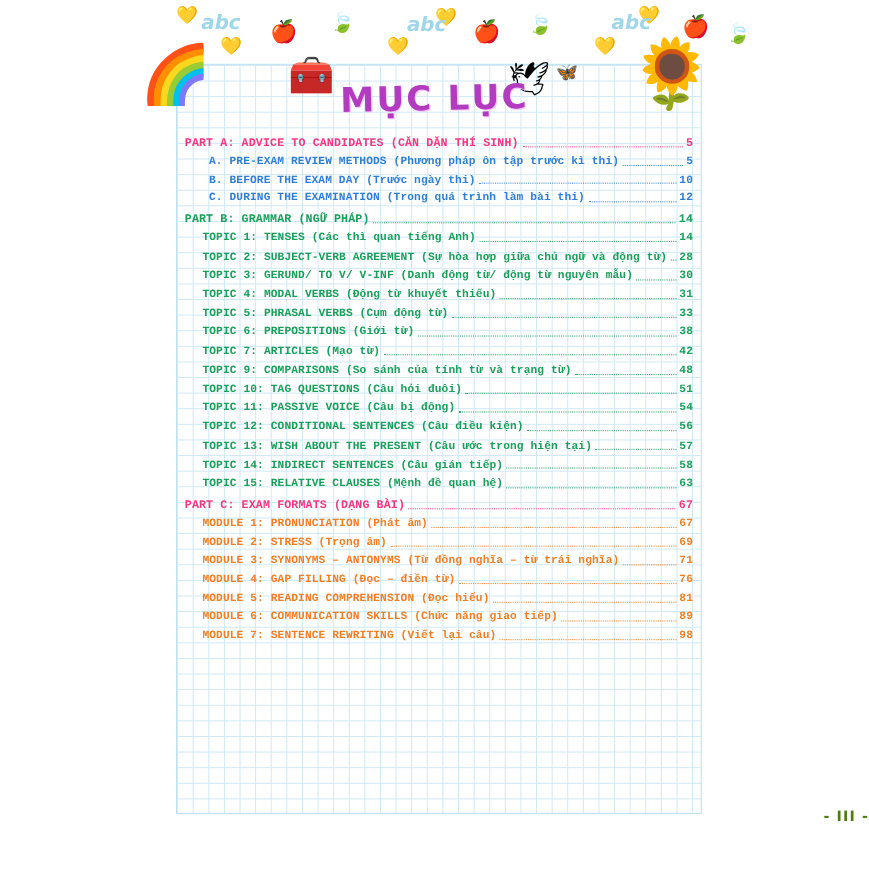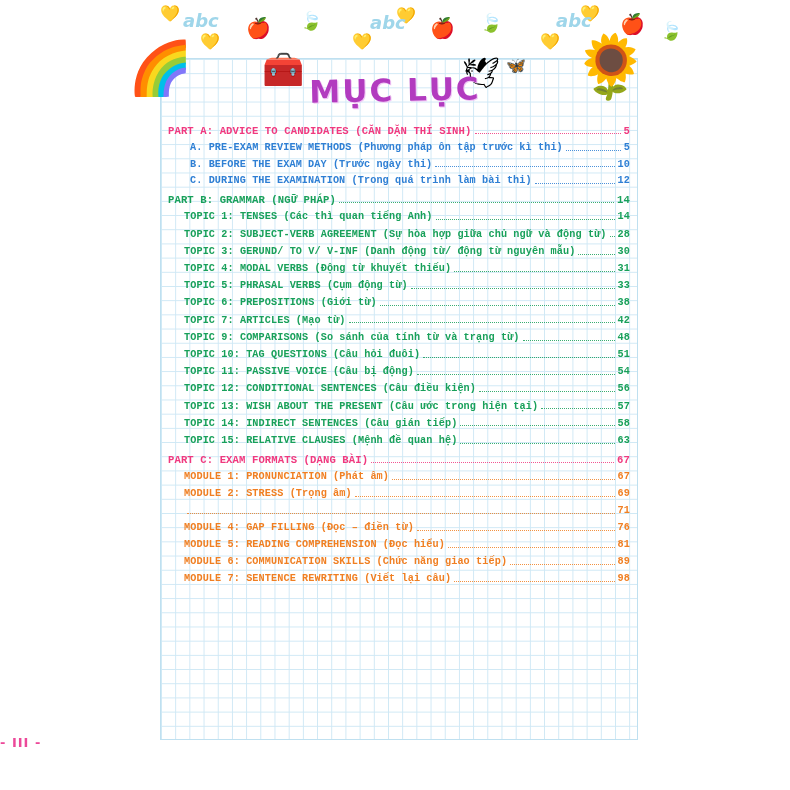--- a/index.html
+++ b/index.html
@@ -95,22 +95,22 @@
   .c-pink   { color: #f0397f; }
   .c-blue   { color: #2e7fd4; }
   .c-green  { color: #18a05a; }
   .c-orange { color: #f07f22; }
   .gap-b { margin-top: 8px; }
 
   .pagenum {
     position: absolute;
     left: 0; right: 0;
     top: 735px;
-    text-align: left;
-    color: #ec4899;
+    text-align: right;
+    color: #4d7c0f;
     font-size: 13px;
     font-weight: bold;
     letter-spacing: 1px;
   }
 </style>
 </head>
 <body>
 
 <div id="page">
 
@@ -246,20 +246,21 @@
         <span class="lbl">MODULE 1: PRONUNCIATION (Phát âm)</span>
         <span class="dots"></span>
         <span class="pg">67</span>
       </div>
       <div class="row module c-orange">
         <span class="lbl">MODULE 2: STRESS (Trọng âm)</span>
         <span class="dots"></span>
         <span class="pg">69</span>
       </div>
       <div class="row module c-orange">
+        <span class="lbl">MODULE 3: SYNONYMS – ANTONYMS (Từ đồng nghĩa – từ trái nghĩa)</span>
         <span class="dots"></span>
         <span class="pg">71</span>
       </div>
       <div class="row module c-orange">
         <span class="lbl">MODULE 4: GAP FILLING (Đọc  – điền từ)</span>
         <span class="dots"></span>
         <span class="pg">76</span>
       </div>
       <div class="row module c-orange">
         <span class="lbl">MODULE 5: READING COMPREHENSION (Đọc hiểu)</span>

